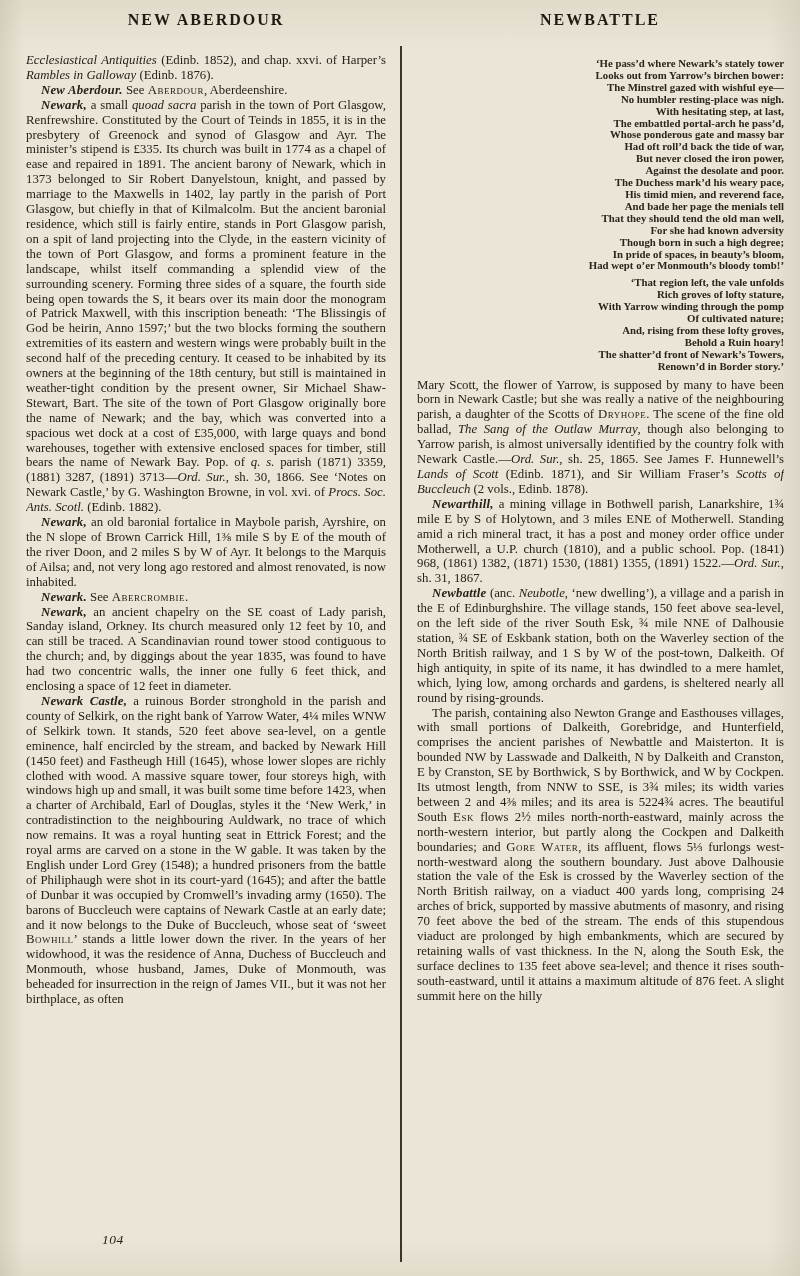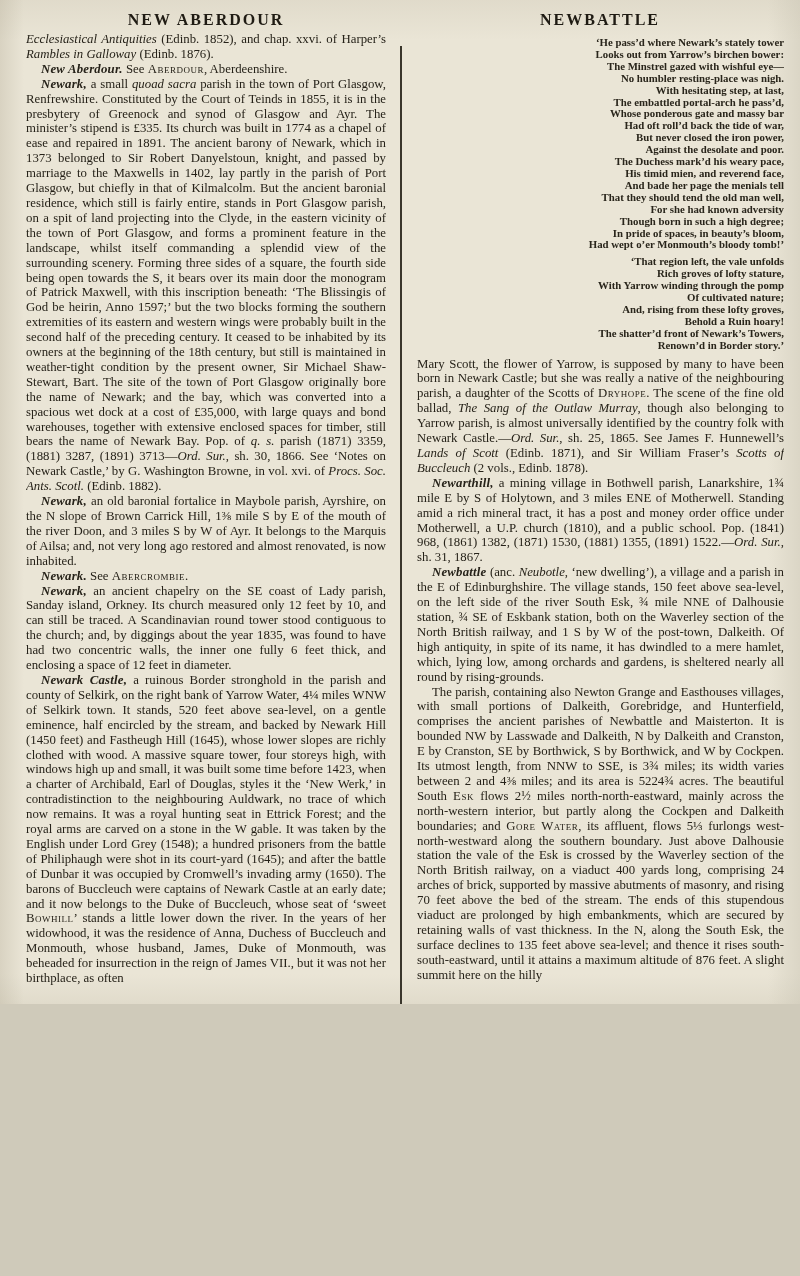--- a/index.html
+++ b/index.html
@@ -1,18 +1,18 @@
 <!DOCTYPE html>
 <html><head>
 <meta charset="utf-8">
 <style>
   html,body{margin:0;padding:0;background:#cfcaba;}
   .page{
     position:relative;
-    width:800px;height:1004px;
+    width:800px;height:1276px;
     margin:0;
     background:
       linear-gradient(90deg, rgba(170,162,140,.28) 0%, rgba(170,162,140,0) 3%, rgba(170,162,140,0) 96%, rgba(200,195,178,.45) 100%),
       linear-gradient(180deg, rgba(180,172,150,.18) 0%, rgba(180,172,150,0) 4%, rgba(180,172,150,0) 97%, rgba(170,162,140,.15) 100%),
       #eae5d6;
     overflow:hidden;
     font-family:"Liberation Serif","DejaVu Serif",serif;
     color:#262219;
   }
   .colhead{
@@ -21,21 +21,21 @@
     text-align:center;color:#1f1b13;
     white-space:nowrap;
   }
   .colhead.left{left:26px;width:360px;}
   .colhead.right{left:416px;width:368px;}
   .divider{
     position:absolute;left:400px;top:46px;height:1216px;width:1.6px;
     background:#3a362c;
   }
   .col{
-    position:absolute;top:32px;
+    position:absolute;top:53px;
     font-size:12.8px;line-height:14.9px;
     text-align:justify;
     height:1224px;overflow:hidden;
   }
   .col.left{left:26px;width:360px;}
   .col.right{left:417px;width:367px;}
   .para{margin:0;padding:0;}
   .para.indent{text-indent:15px;}
   .i{font-style:italic;}
   .b{font-weight:bold;letter-spacing:.2px;font-style:italic;}
@@ -56,21 +56,21 @@
 <body>
 
 <div class="page">
   <div class="colhead left">NEW ABERDOUR</div>
   <div class="colhead right">NEWBATTLE</div>
   <div class="divider"></div>
   <div class="col left" id="col-left">
       <p class="para"><span class="i">Ecclesiastical Antiquities</span><span> (Edinb. 1852), and chap. xxvi. of Harper’s </span><span class="i">Rambles in Galloway</span><span> (Edinb. 1876).</span></p>
       <p class="para indent"><span class="b">New Aberdour.</span><span> See </span><span class="sc">Aberdour</span><span>, Aberdeenshire.</span></p>
       <p class="para indent"><span class="b">Newark,</span><span> a small </span><span class="i">quoad sacra</span><span> parish in the town of Port Glasgow, Renfrewshire.  Constituted by the Court of Teinds in 1855, it is in the presbytery of Greenock and synod of Glasgow and Ayr.  The minister’s stipend is £335.  Its church was built in 1774 as a chapel of ease and repaired in 1891.  The ancient barony of Newark, which in 1373 belonged to Sir Robert Danyelstoun, knight, and passed by marriage to the Maxwells in 1402, lay partly in the parish of Port Glasgow, but chiefly in that of Kilmalcolm.  But the ancient baronial residence, which still is fairly entire, stands in Port Glasgow parish, on a spit of land projecting into the Clyde, in the eastern vicinity of the town of Port Glasgow, and forms a prominent feature in the landscape, whilst itself commanding a splendid view of the surrounding scenery.  Forming three sides of a square, the fourth side being open towards the S, it bears over its main door the monogram of Patrick Maxwell, with this inscription beneath: ‘The Blissingis of God be heirin, Anno 1597;’ but the two blocks forming the southern extremities of its eastern and western wings were probably built in the second half of the preceding century.  It ceased to be inhabited by its owners at the beginning of the 18th century, but still is maintained in weather-tight condition by the present owner, Sir Michael Shaw-Stewart, Bart.  The site of the town of Port Glasgow originally bore the name of Newark; and the bay, which was converted into a spacious wet dock at a cost of £35,000, with large quays and bond warehouses, together with extensive enclosed spaces for timber, still bears the name of Newark Bay.  Pop. of </span><span class="i">q. s.</span><span> parish (1871) 3359, (1881) 3287, (1891) 3713—</span><span class="i">Ord. Sur.</span><span>, sh. 30, 1866.  See ‘Notes on Newark Castle,’ by G. Washington Browne, in vol. xvi. of </span><span class="i">Procs. Soc. Ants. Scotl.</span><span> (Edinb. 1882).</span></p>
-      <p class="para indent"><span class="b">Newark,</span><span> an old baronial fortalice in Maybole parish, Ayrshire, on the N slope of Brown Carrick Hill, 1⅜ mile S by E of the mouth of the river Doon, and 3 miles S by W of Ayr.  It belongs to the Marquis of Ailsa; and, not very long ago restored and almost renovated, is now inhabited.</span></p>
+      <p class="para indent"><span class="b">Newark,</span><span> an old baronial fortalice in Maybole parish, Ayrshire, on the N slope of Brown Carrick Hill, 1⅜ mile S by E of the mouth of the river Doon, and 2 miles S by W of Ayr.  It belongs to the Marquis of Ailsa; and, not very long ago restored and almost renovated, is now inhabited.</span></p>
       <p class="para indent"><span class="b">Newark.</span><span> See </span><span class="sc">Abercrombie</span><span>.</span></p>
       <p class="para indent"><span class="b">Newark,</span><span> an ancient chapelry on the SE coast of Lady parish, Sanday island, Orkney.  Its church measured only 12 feet by 10, and can still be traced.  A Scandinavian round tower stood contiguous to the church; and, by diggings about the year 1835, was found to have had two concentric walls, the inner one fully 6 feet thick, and enclosing a space of 12 feet in diameter.</span></p>
       <p class="para indent"><span class="b">Newark Castle,</span><span> a ruinous Border stronghold in the parish and county of Selkirk, on the right bank of Yarrow Water, 4¼ miles WNW of Selkirk town.  It stands, 520 feet above sea-level, on a gentle eminence, half encircled by the stream, and backed by Newark Hill (1450 feet) and Fastheugh Hill (1645), whose lower slopes are richly clothed with wood.  A massive square tower, four storeys high, with windows high up and small, it was built some time before 1423, when a charter of Archibald, Earl of Douglas, styles it the ‘New Werk,’ in contradistinction to the neighbouring Auldwark, no trace of which now remains.  It was a royal hunting seat in Ettrick Forest; and the royal arms are carved on a stone in the W gable.  It was taken by the English under Lord Grey (1548); a hundred prisoners from the battle of Philiphaugh were shot in its court-yard (1645); and after the battle of Dunbar it was occupied by Cromwell’s invading army (1650).  The barons of Buccleuch were captains of Newark Castle at an early date; and it now belongs to the Duke of Buccleuch, whose seat of ‘sweet </span><span class="sc">Bowhill</span><span>’ stands a little lower down the river.  In the years of her widowhood, it was the residence of Anna, Duchess of Buccleuch and Monmouth, whose husband, James, Duke of Monmouth, was beheaded for insurrection in the reign of James VII., but it was not her birthplace, as often</span></p>
     </div>
   <div class="col right" id="col-right">
       <div class="poem">
         <div class="poem-line">‘He pass’d where Newark’s stately tower</div>
         <div class="poem-line">Looks out from Yarrow’s birchen bower:</div>
         <div class="poem-line">The Minstrel gazed with wishful eye—</div>
         <div class="poem-line">No humbler resting-place was nigh.</div>

